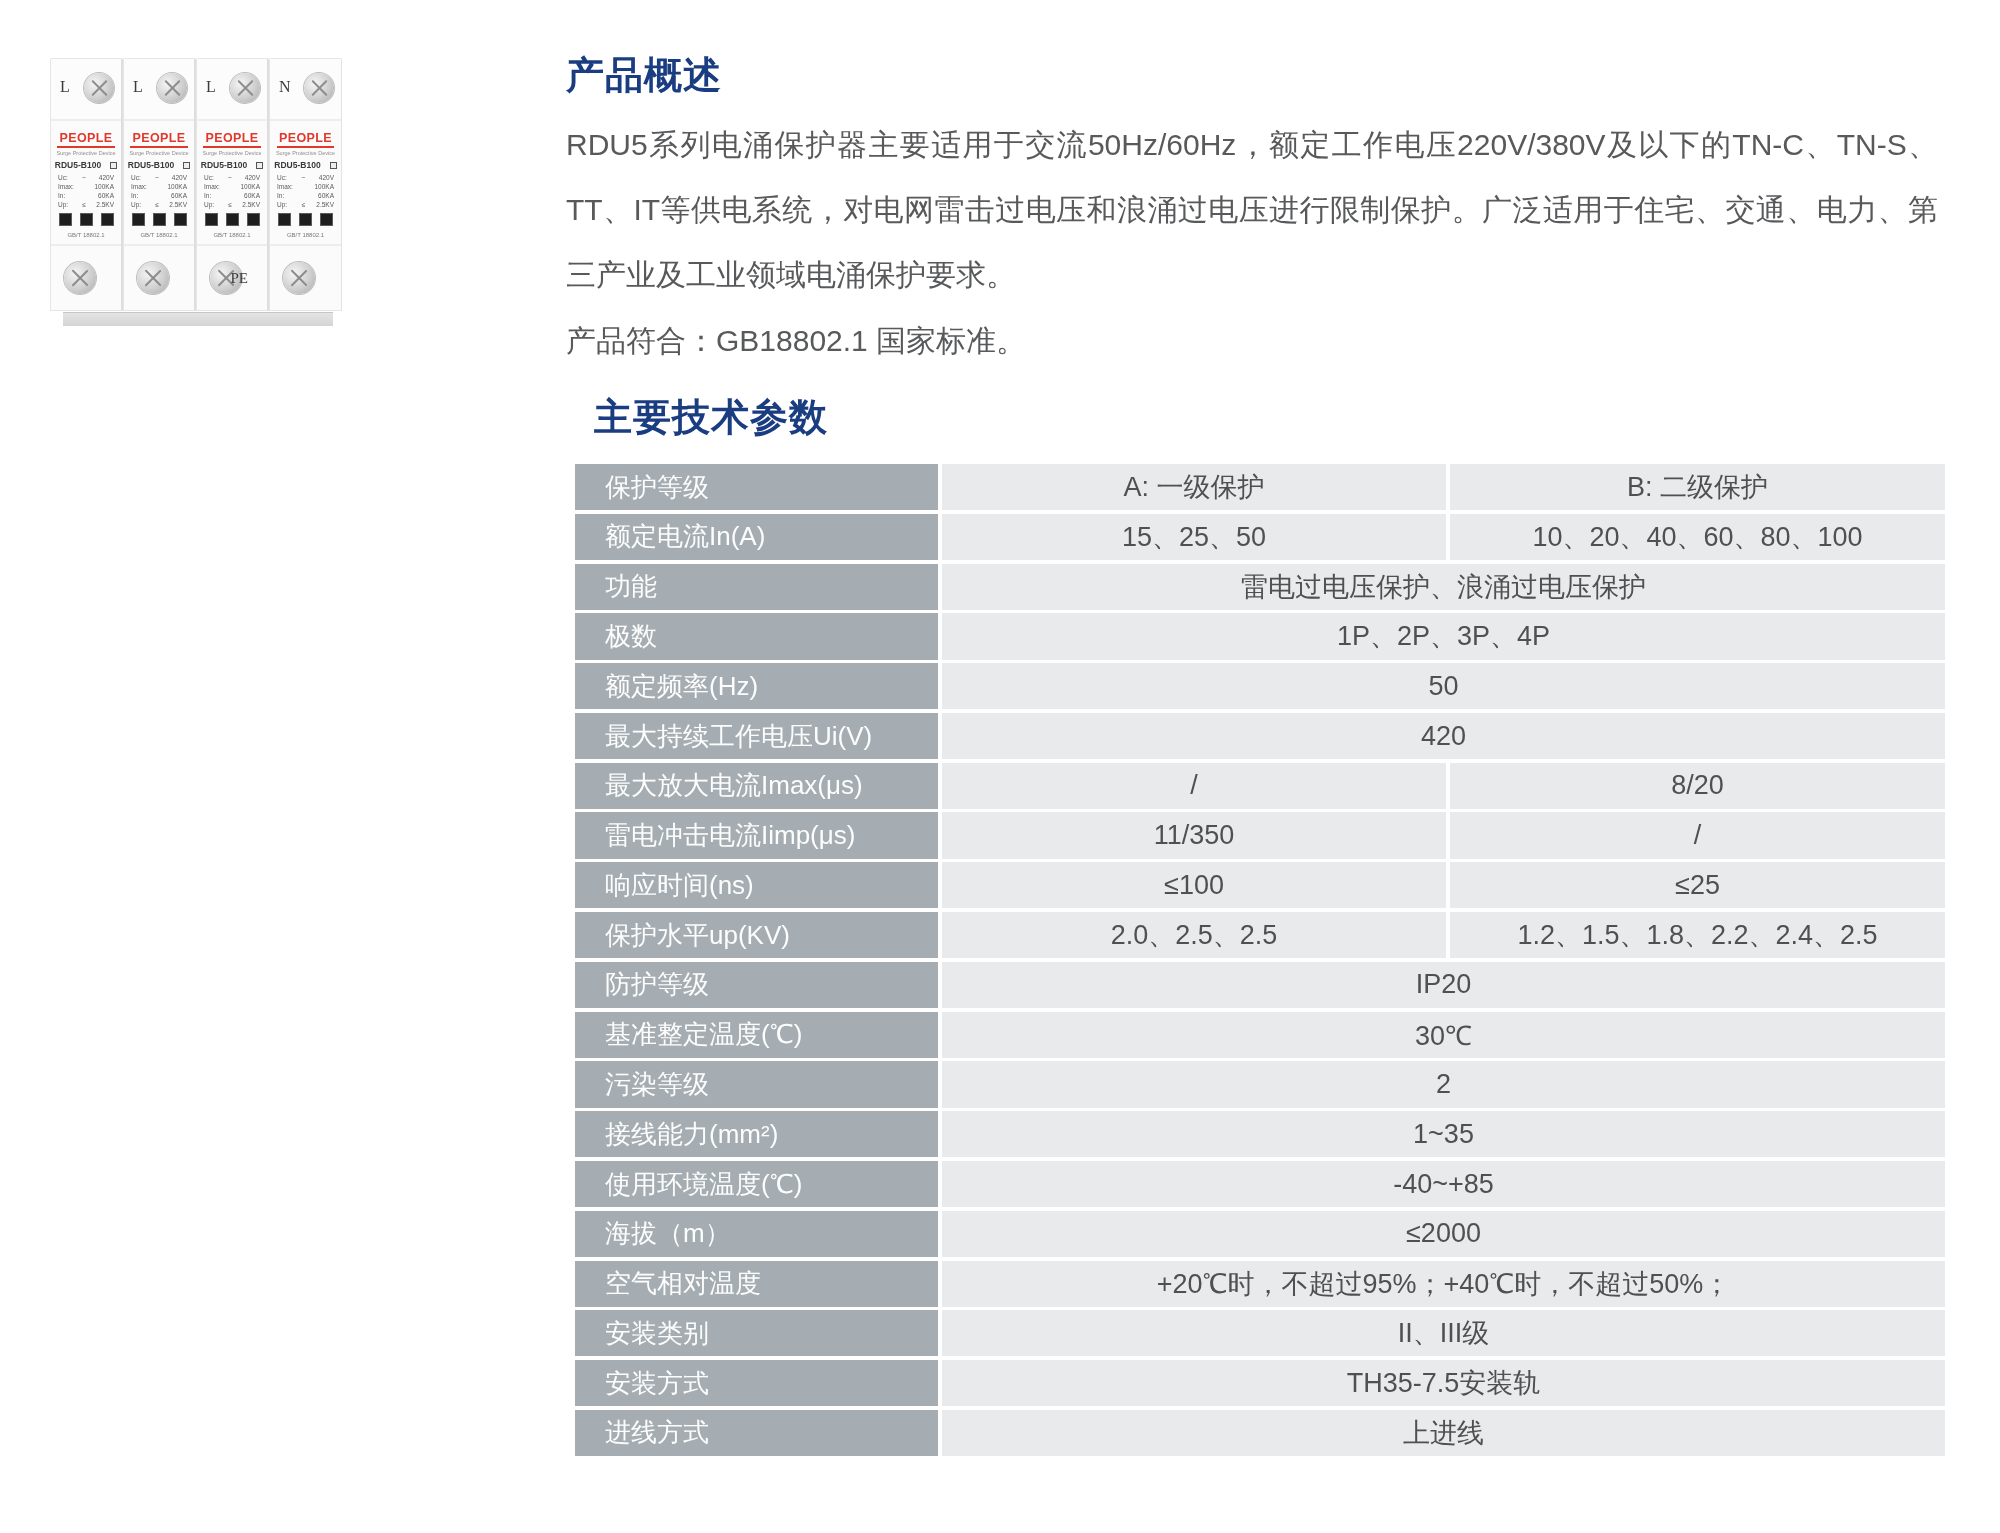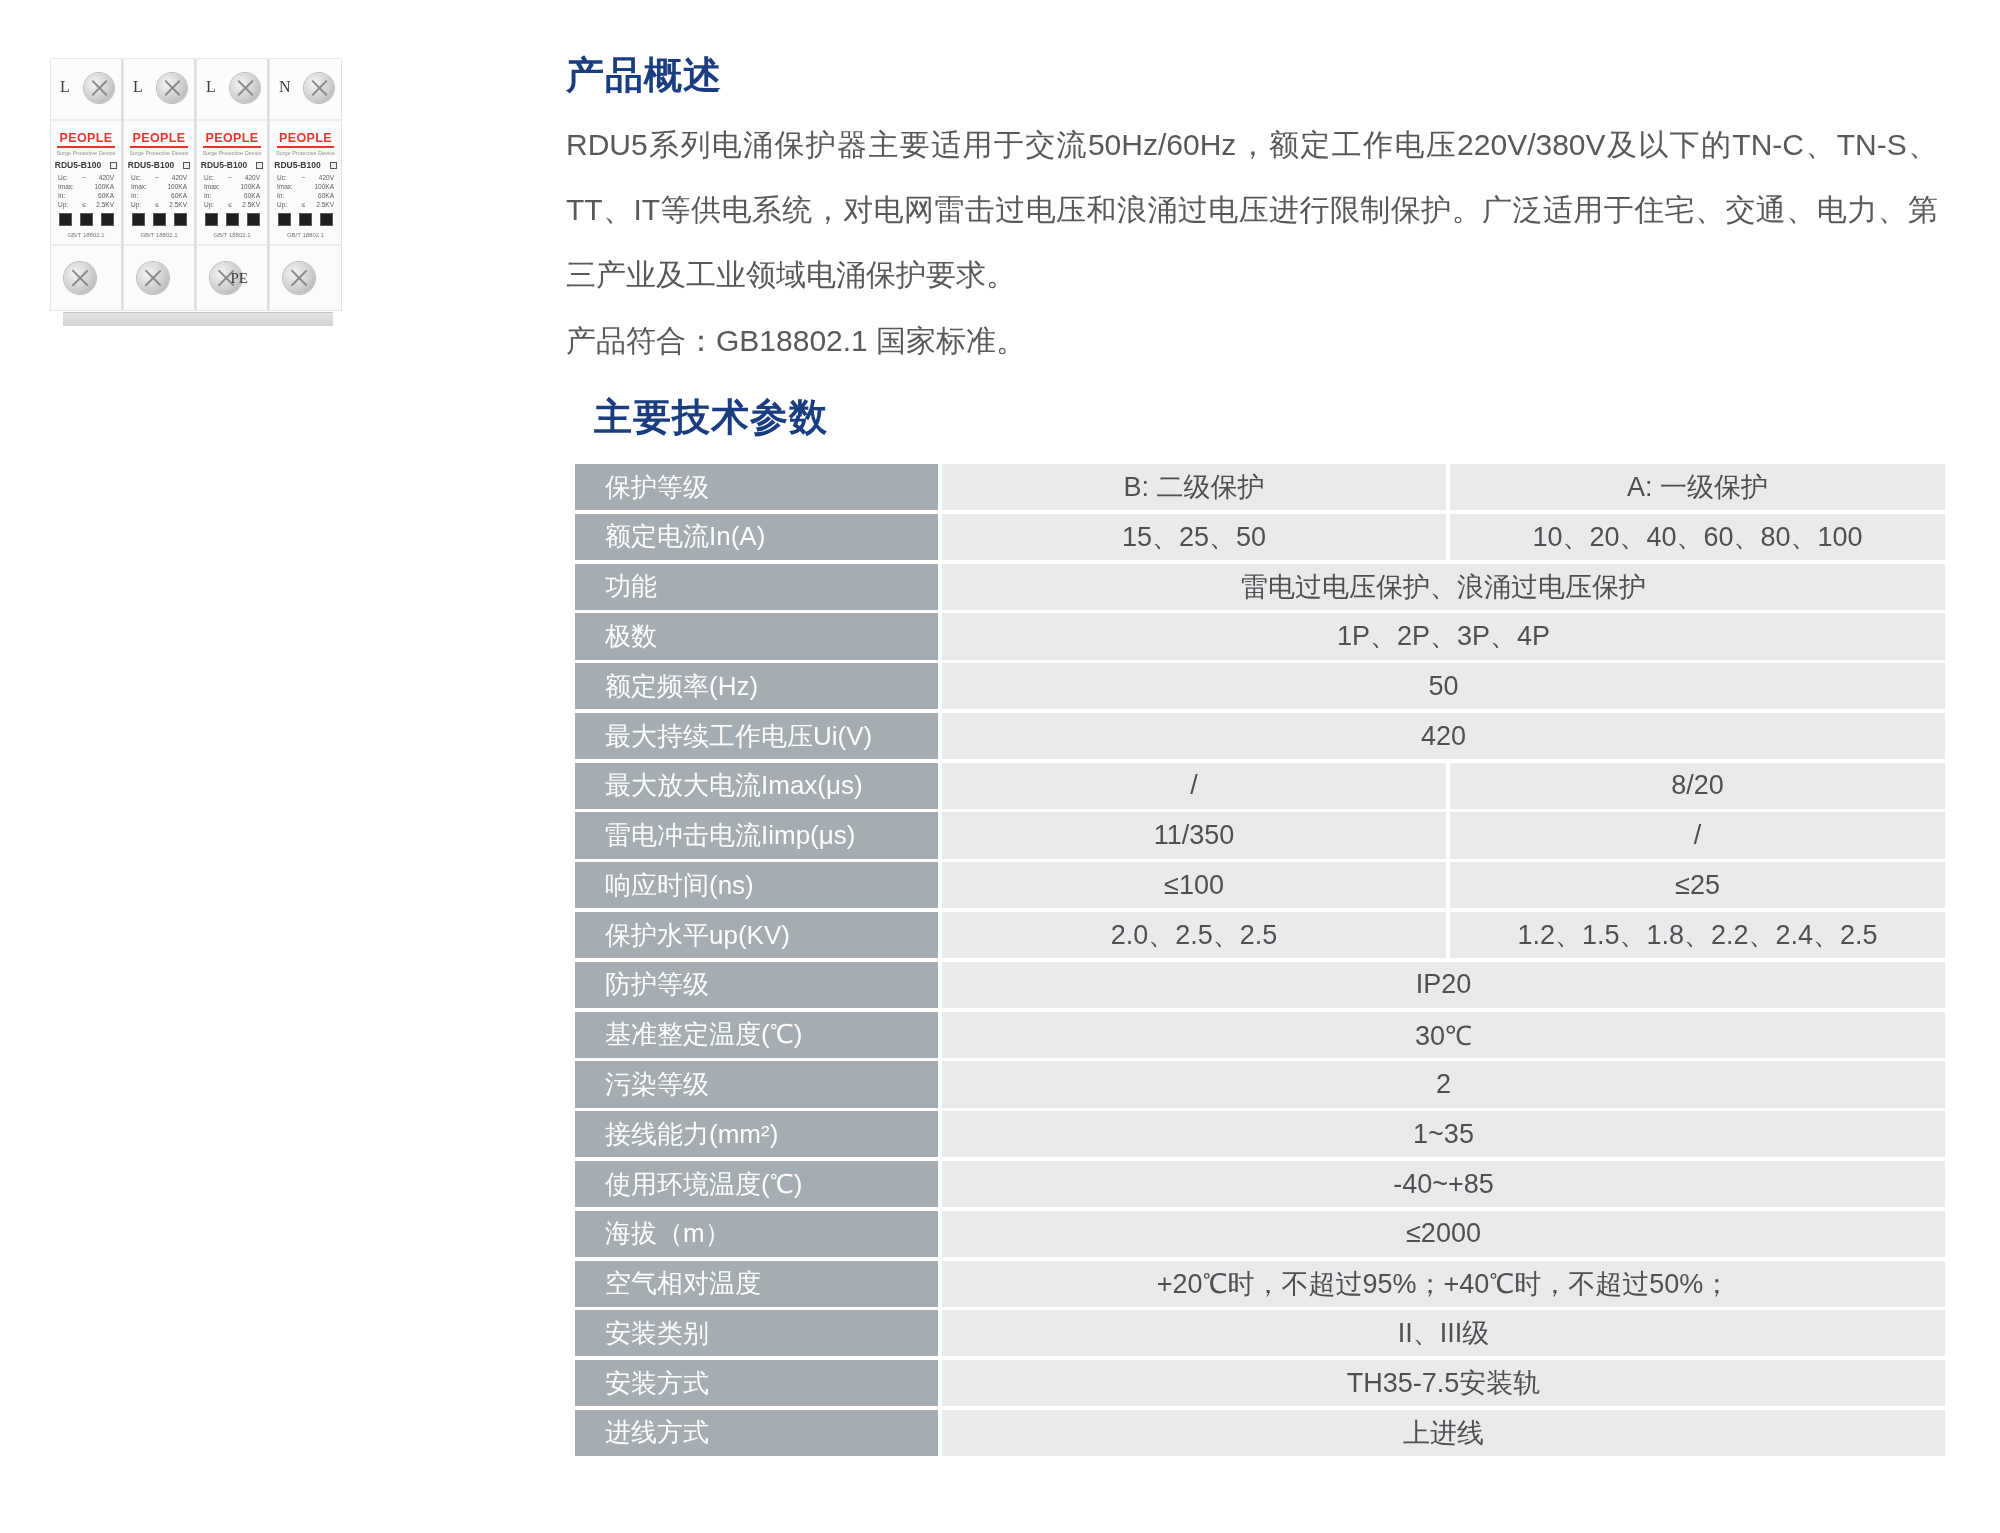--- a/index.html
+++ b/index.html
@@ -262,22 +262,22 @@
     <div class="din-rail"></div>
   </figure>
 
   <main class="content">
     <h1 class="section-heading" id="h-overview">产品概述</h1>
     <p class="para">RDU5系列电涌保护器主要适用于交流50Hz/60Hz，额定工作电压220V/380V及以下的TN-C、TN-S、TT、IT等供电系统，对电网雷击过电压和浪涌过电压进行限制保护。广泛适用于住宅、交通、电力、第三产业及工业领域电涌保护要求。</p>
     <p class="compliance">产品符合：GB18802.1 国家标准。</p>
     <h1 class="section-heading" id="h-specs">主要技术参数</h1>
     <div class="spec-table" id="spec-table">
         <div class="cell-label">保护等级</div>
+        <div class="cell-value">A: 一级保护</div>
         <div class="cell-value">B: 二级保护</div>
-        <div class="cell-value">A: 一级保护</div>
         <div class="cell-label">额定电流In(A)</div>
         <div class="cell-value">15、25、50</div>
         <div class="cell-value">10、20、40、60、80、100</div>
         <div class="cell-label">功能</div>
         <div class="cell-value span2">雷电过电压保护、浪涌过电压保护</div>
         <div class="cell-label">极数</div>
         <div class="cell-value span2">1P、2P、3P、4P</div>
         <div class="cell-label">额定频率(Hz)</div>
         <div class="cell-value span2">50</div>
         <div class="cell-label">最大持续工作电压Ui(V)</div>

